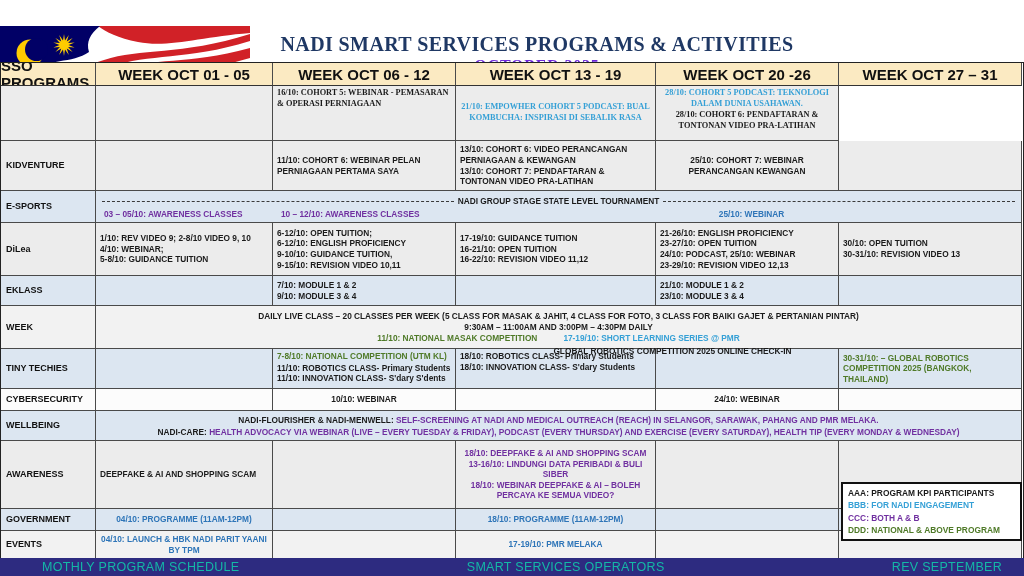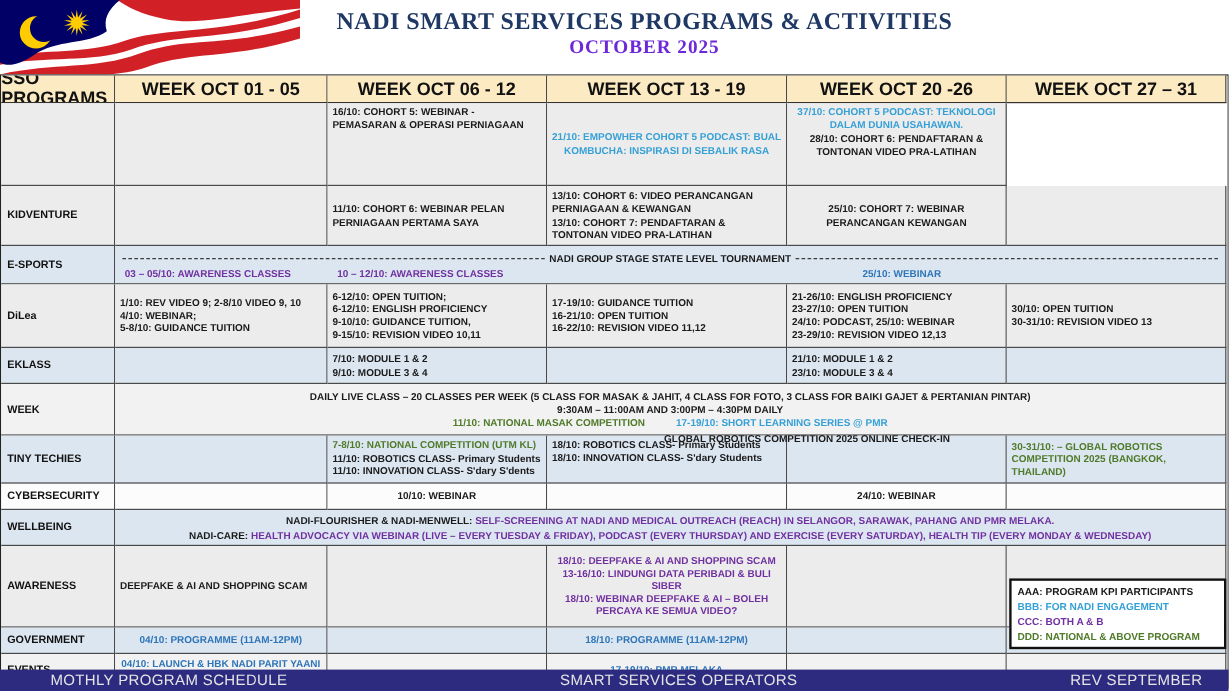--- a/index.html
+++ b/index.html
@@ -1,58 +1,58 @@
 <!DOCTYPE html>
 <html><head>
 <meta charset="utf-8">
 <style>
   html,body{margin:0;padding:0;background:#fff;}
   .page{position:relative;width:1024px;height:576px;background:#ffffff;overflow:hidden;
         font-family:"Liberation Sans",sans-serif;}
   
-  .masthead{position:relative;height:62px;}
+  .masthead{position:relative;height:62px;margin-top:26px;}
   .flag{position:absolute;left:0;top:0;}
   .titles{text-align:center;padding-top:7px;padding-left:50px;}
   .title{font-family:"Liberation Serif",serif;font-weight:bold;font-size:20px;color:#1f3864;letter-spacing:.4px;}
   .subtitle{font-family:"Liberation Serif",serif;font-weight:bold;font-size:16px;color:#6d28d9;letter-spacing:.8px;margin-top:1px;}
   
   .table{position:absolute;top:62px;left:0;width:1024px;box-sizing:border-box;
          border:1.5px solid #222;background:#fff;}
   .row{display:grid;grid-template-columns:95px 177px 183px 200px 183px 183px;}
   .cell,.label,.hcell,.span15{box-sizing:border-box;border-right:1px solid #4a4a4a;border-bottom:1px solid #4a4a4a;overflow:hidden;}
   .cell{padding:2px 4px;font-size:8.3px;font-weight:700;line-height:1.28;color:#1a1a1a;
         display:flex;flex-direction:column;justify-content:center;gap:1px;}
   .t{white-space:pre-line;}
   .label{padding:2px 2px 2px 5px;font-size:9px;font-weight:700;color:#111;display:flex;align-items:center;line-height:1.15;}
   .hcell{background:#fbeac2;font-size:15px;font-weight:700;color:#111;display:flex;align-items:center;justify-content:center;
          border-bottom:1.5px solid #333;}
   .bg-gray{background:#ececec;} .bg-blue{background:#dce6f1;} .bg-gray2{background:#f2f2f2;} .bg-white{background:#fcfcfc;}
   .c-blue{color:#2e75b8;} .c-lblue{color:#35a0d6;} .c-purple{color:#7030a0;} .c-green{color:#4f7a28;}
   .ta-c{text-align:center;} .v-top{justify-content:flex-start;}
   
-  .r-head>div{height:23px;} .r-usa>div{height:69px;} .r-kid>div{height:50px;} .r-esp>div{height:32px;}
+  .r-head>div{height:23px;} .r-usa>div{height:55px;font-family:Liberation Serif, serif;} .r-kid>div{height:50px;} .r-esp>div{height:32px;}
   .r-dil>div{height:53px;} .r-ekl>div{height:30px;} .r-mah>div{height:43px;} .r-tt>div{height:40px;}
   .r-cyb>div{height:22px;} .r-wel>div{height:30px;} .r-awa>div{height:68px;} .r-gov>div{height:22px;} .r-eve>div{height:28px;}
   
   .span15{grid-column:2 / 7;padding:2px 6px;font-size:8.3px;font-weight:700;color:#1a1a1a;}
   .es-line1{display:flex;align-items:center;gap:4px;margin-top:3px;}
   .dash{flex:1;height:0;border-top:1.3px dashed #3a3a3a;}
   .es-line2{display:grid;grid-template-columns:177px 183px 200px 183px 183px;margin-top:3px;margin-left:-6px;}
   .es-line2>div{padding-left:8px;}
   .mah-wrap{display:flex;flex-direction:column;justify-content:center;height:100%;text-align:center;gap:1px;}
   .mah-line3{display:flex;justify-content:center;gap:26px;}
   .wel-wrap{display:flex;flex-direction:column;justify-content:center;height:100%;text-align:center;gap:2px;}
   .tt-row{position:relative;}
   .span34{position:absolute;left:480px;width:383px;bottom:3px;text-align:center;font-size:8.3px;font-weight:700;color:#1a1a1a;}
   
   .legend{position:absolute;left:841px;top:482px;width:181px;height:59px;background:#fff;border:2px solid #111;
           box-sizing:border-box;padding:3px 5px;display:flex;flex-direction:column;justify-content:space-around;
           font-size:8.4px;font-weight:700;color:#1a1a1a;z-index:5;}
   
-  .footer{position:absolute;left:0;top:558px;width:1024px;height:18px;background:#2d2b80;color:#e5e5e5;
+  .footer{position:absolute;left:0;top:558px;width:1024px;height:18px;background:#2d2b80;color:#14b8a6;
           box-sizing:border-box;display:flex;align-items:center;justify-content:space-between;
           padding:0 22px 0 42px;font-size:12.5px;letter-spacing:.3px;text-align:right;}
 </style>
 </head>
 <body>
 
 <div class="page">
 
   <div class="masthead">
     <svg class="flag" width="250" height="62" viewBox="0 0 250 62">
@@ -84,21 +84,21 @@
     <div class="row r-usa">
       <div class="cell bg-gray"></div>
       <div class="cell bg-gray"></div>
       <div class="cell bg-gray v-top">
           <div class="t">16/10: COHORT 5: WEBINAR - PEMASARAN &amp; OPERASI PERNIAGAAN</div>
         </div>
       <div class="cell bg-gray ta-c">
           <div class="t c-lblue">21/10: EMPOWHER COHORT 5 PODCAST:  BUAL KOMBUCHA: INSPIRASI DI SEBALIK RASA</div>
         </div>
       <div class="cell bg-gray ta-c v-top">
-        <div class="t c-lblue">37/10:  COHORT 5 PODCAST: TEKNOLOGI DALAM DUNIA USAHAWAN.</div>
+        <div class="t c-lblue">28/10:  COHORT 5 PODCAST: TEKNOLOGI DALAM DUNIA USAHAWAN.</div>
         <div class="t">28/10: COHORT 6: PENDAFTARAN &amp; TONTONAN VIDEO PRA-LATIHAN</div>
       </div>
     </div>
 
     <div class="row r-kid">
       <div class="label bg-gray">KIDVENTURE</div>
       <div class="cell bg-gray"></div>
       <div class="cell bg-gray">
           <div class="t">11/10: COHORT 6: WEBINAR PELAN PERNIAGAAN PERTAMA SAYA</div>
         </div>

